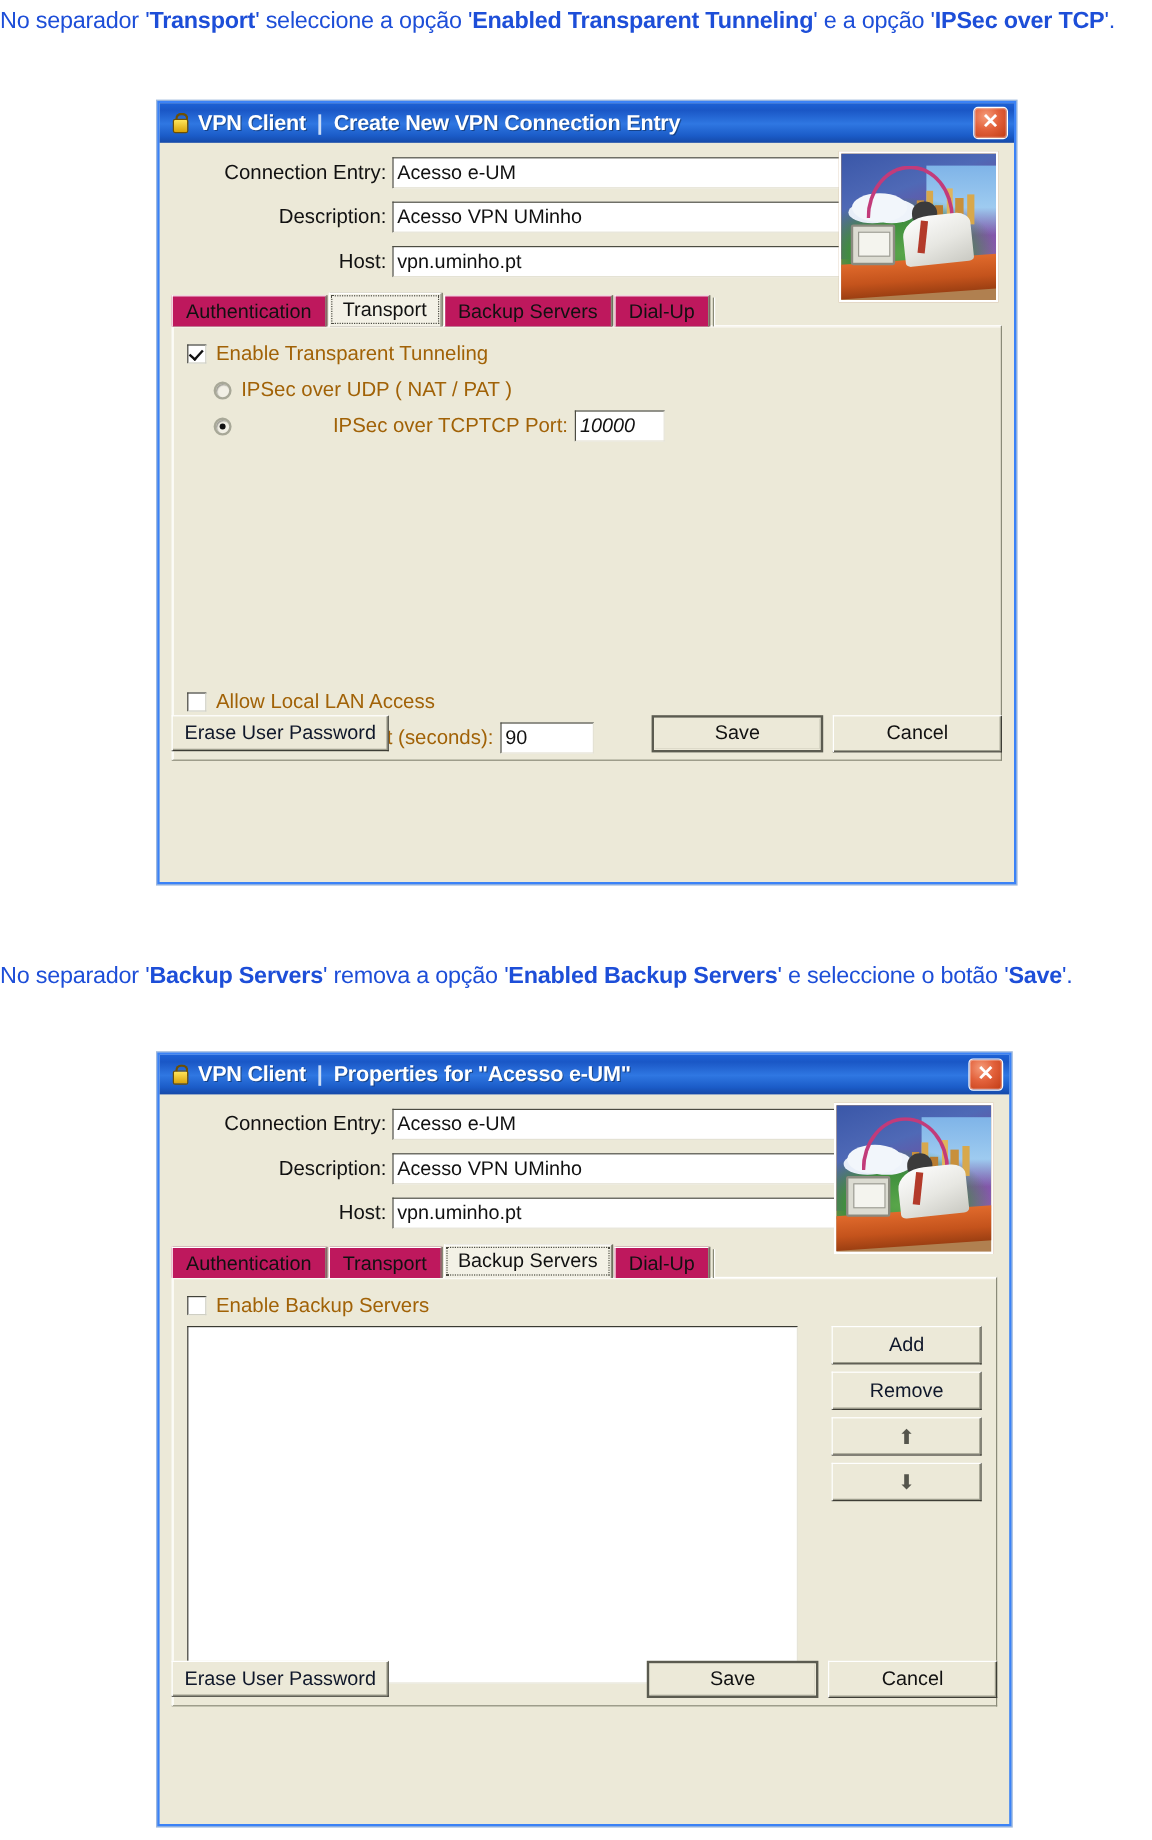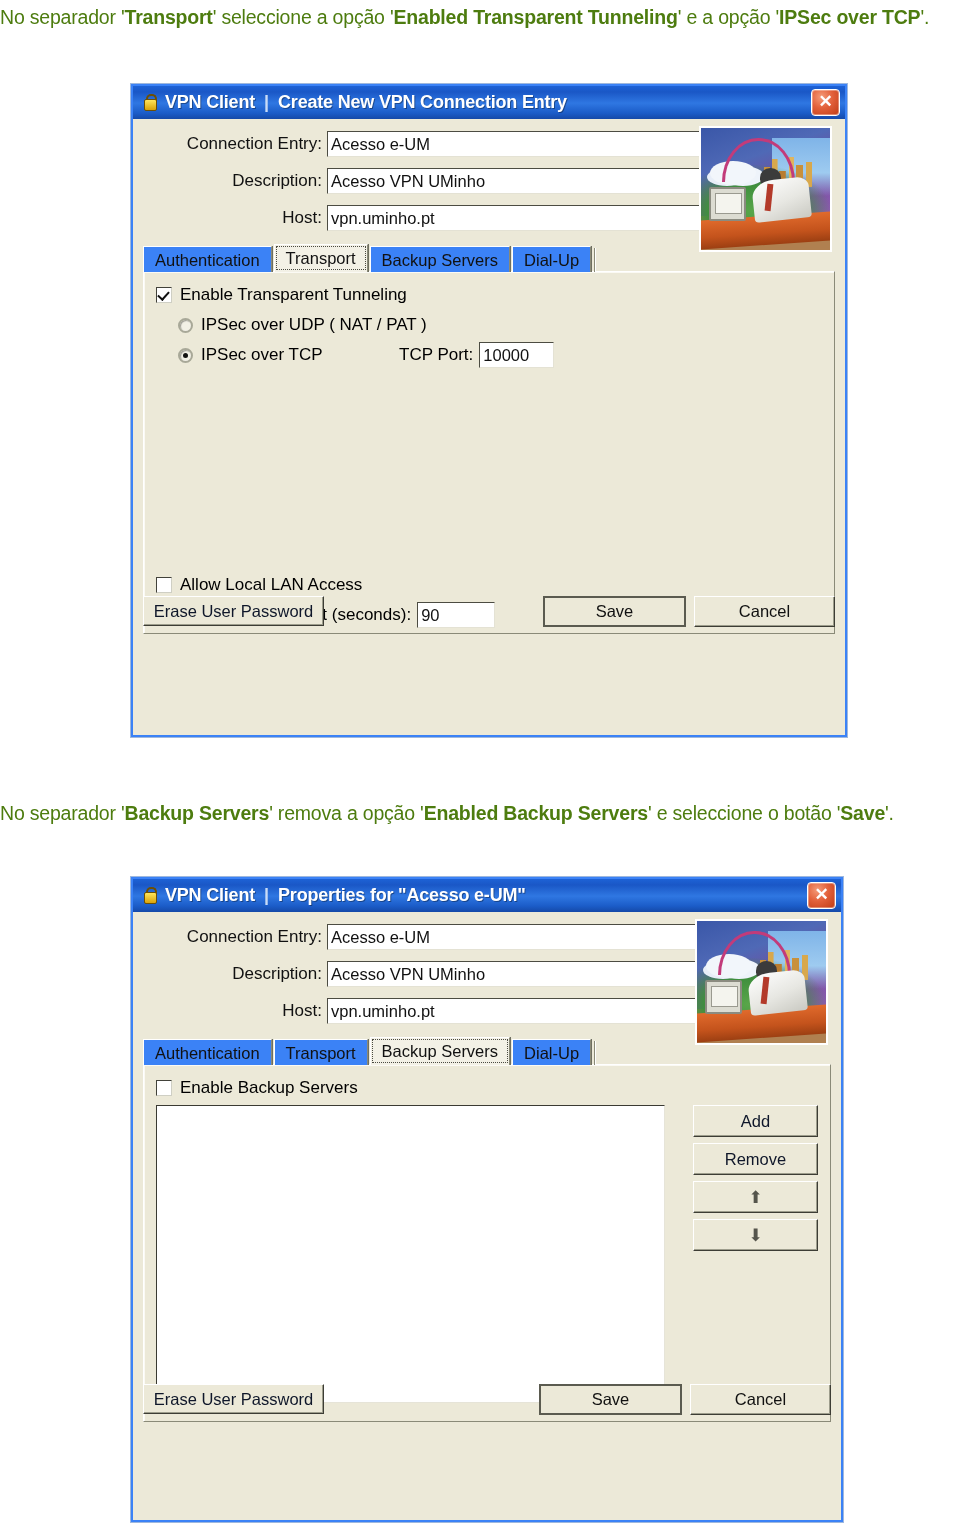--- a/index.html
+++ b/index.html
@@ -5,21 +5,21 @@
   html,body{margin:0;padding:0;}
   body{
     width:960px;height:1533px;background:#ffffff;
     font-family:"Liberation Sans",sans-serif;
     -webkit-font-smoothing:none;
     overflow:hidden;position:relative;
   }
   
   .instr{
     position:absolute;left:0;width:960px;
-    font-size:19.5px;color:#4d7c0f;line-height:26px;
+    font-size:19.5px;color:#1d4ed8;line-height:26px;
     letter-spacing:-0.2px;white-space:nowrap;
   }
   .instr b{font-weight:bold;}
   #instr-1{top:4px;}
   #instr-2{top:800px;}
 
   
   .dialog{
     position:absolute;
     background:#ece9d8;
@@ -118,21 +118,21 @@
     background:linear-gradient(160deg,#ffffff 0%,#e7e7e2 55%,#c9c9c2 100%);
     border-radius:40% 22% 8% 8%;transform:rotate(-6deg);}
   .clipart .tie{position:absolute;left:50%;top:46%;width:5%;height:22%;
     background:#b33a2a;transform:rotate(6deg);}
 
   
   .tabwrap{position:relative;margin:0 10px;}
   .tabstrip{display:flex;align-items:flex-end;height:28px;position:relative;z-index:2;}
   .tab{
     height:26px;line-height:26px;padding:0 11px;font-size:16.5px;color:#111;
-    background:#3b82f6;
+    background:#be185d;
     border:1px solid #ffffff;border-right-color:#8a8a78;border-bottom:none;
     box-shadow:1px 0 0 #6f6f60;
     margin-right:2px;white-space:nowrap;box-sizing:border-box;
   }
   .tab.selected{
     height:28px;line-height:26px;
     background:#f3f1e6;
     outline:1px dotted #4b4b42;outline-offset:-3px;
     position:relative;z-index:3;
   }
@@ -162,21 +162,21 @@
   .rb{
     width:15px;height:15px;flex:none;margin-right:8px;border-radius:50%;
     background:#f2f0e6;border:2px solid #a8a898;
     box-shadow:inset 1px 1px 1px rgba(0,0,0,.35);
     position:relative;box-sizing:border-box;
   }
   .rb.checked::after{
     content:"";position:absolute;left:3px;top:3px;width:5px;height:5px;
     border-radius:50%;background:#111;
   }
-  .ctl-label{font-size:17px;color:#000000;white-space:nowrap;}
+  .ctl-label{font-size:17px;color:#a16207;white-space:nowrap;text-align:right;}
   .indent{margin-left:22px;}
 
   
   .btn{
     background:#ece9d8;
     border:1px solid #ffffff;
     border-right-color:#3d3d35;border-bottom-color:#3d3d35;
     box-shadow:inset -1px -1px 0 #9d9d8c;
     font-size:16.5px;color:#111;
     display:flex;align-items:center;justify-content:center;
@@ -257,21 +257,21 @@
           <span class="ctl-label">Enable Transparent Tunneling</span>
         </div>
         <div class="ctl-row indent">
           <span class="rb"></span>
           <span class="ctl-label">IPSec over UDP ( NAT / PAT )</span>
         </div>
         <div class="ctl-row indent">
           <span class="rb checked"></span>
           <span class="ctl-label" style="width:198px;">IPSec over TCP</span>
           <span class="ctl-label">TCP Port:</span>
-          <span class="finput" style="width:75px;margin-left:6px;">10000</span>
+          <span class="finput" style="width:75px;margin-left:6px;font-style:italic;">10000</span>
         </div>
 
         <div class="ctl-row" style="margin-top:204px;">
           <span class="cb"></span>
           <span class="ctl-label">Allow Local LAN Access</span>
         </div>
         <div class="ctl-row">
           <span class="ctl-label">Peer response timeout (seconds):</span>
           <span class="finput" style="width:78px;margin-left:6px;">90</span>
         </div>

